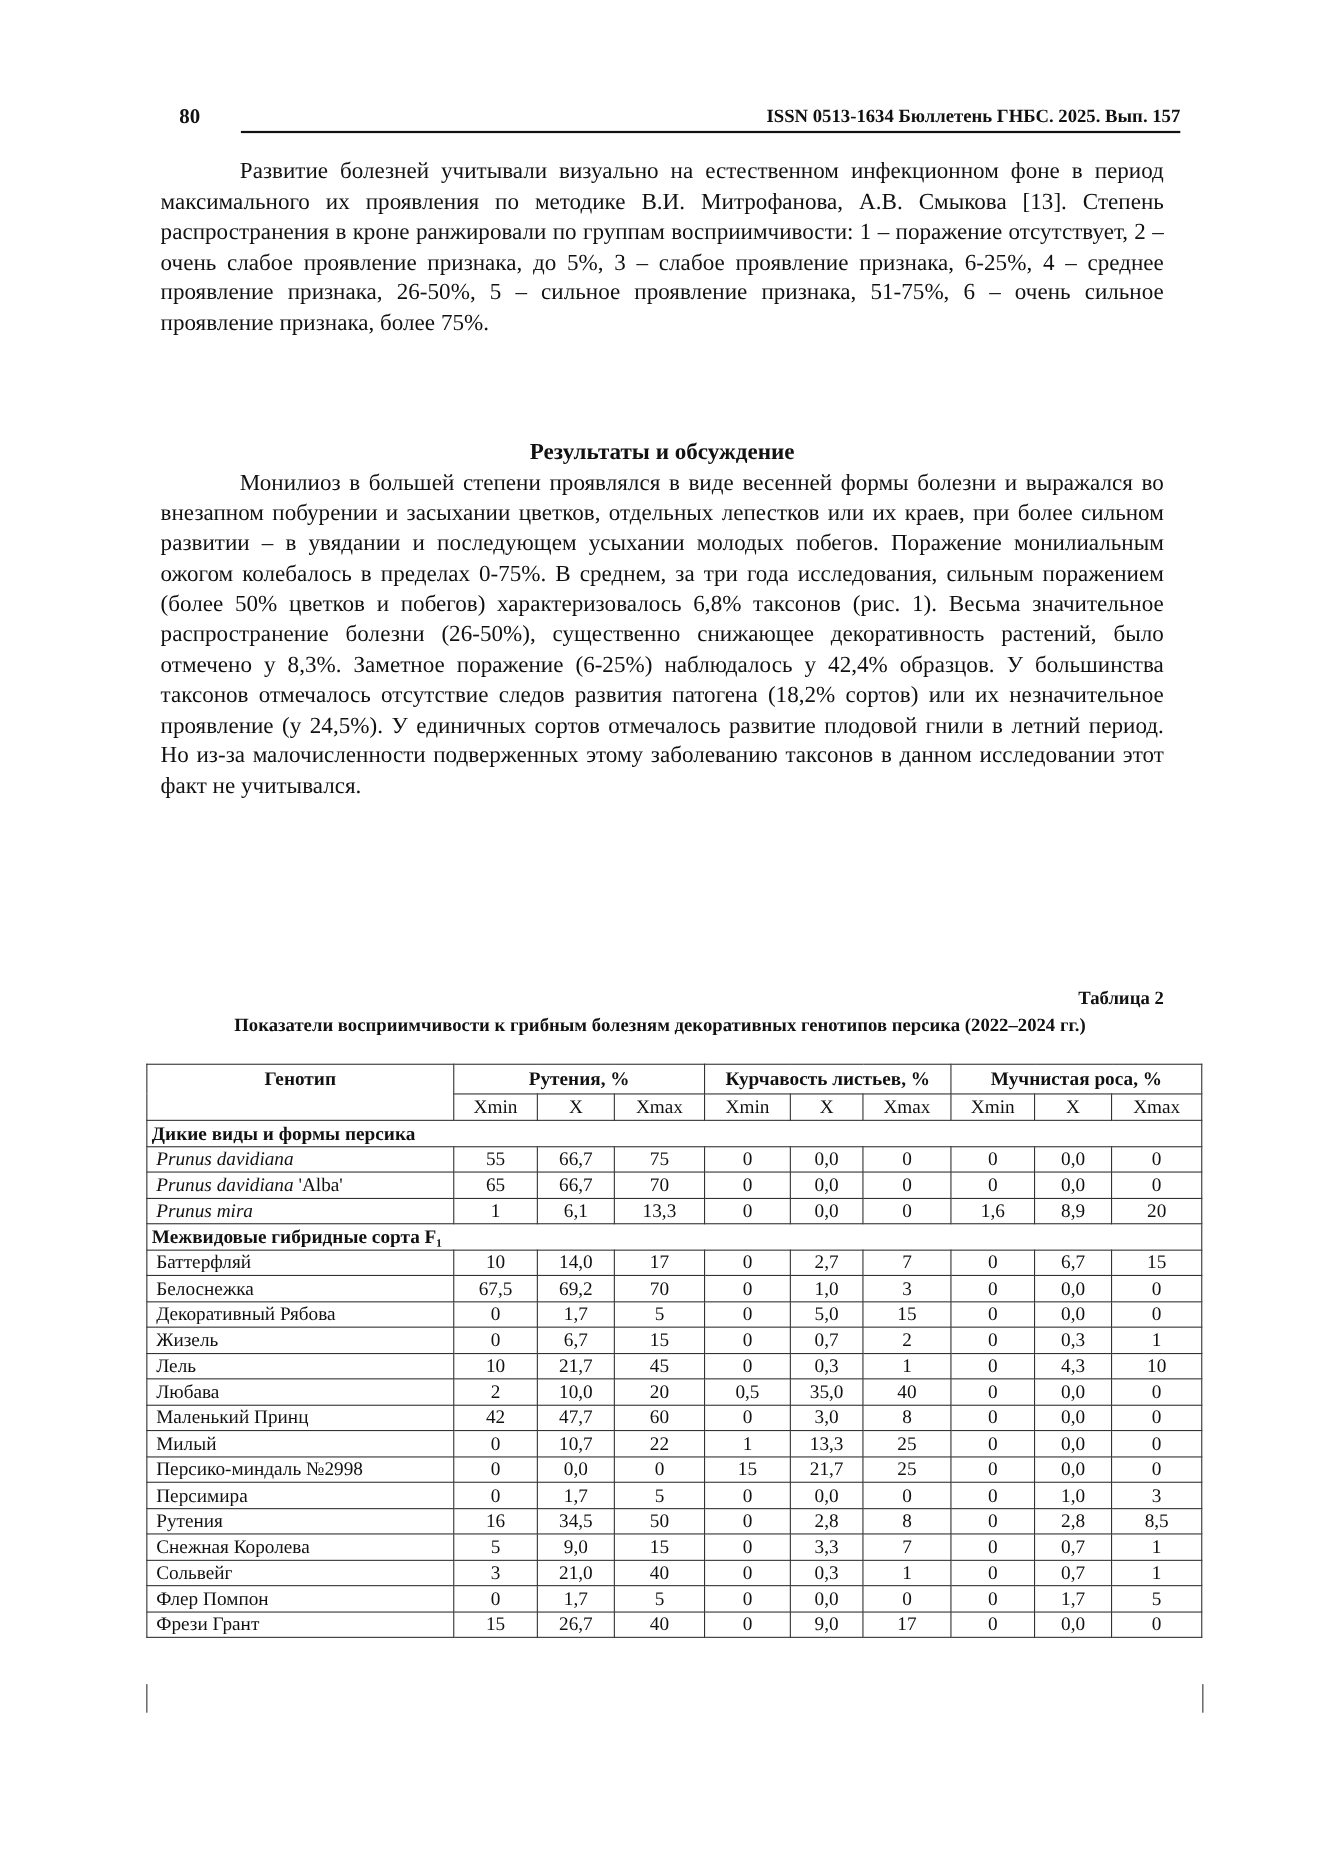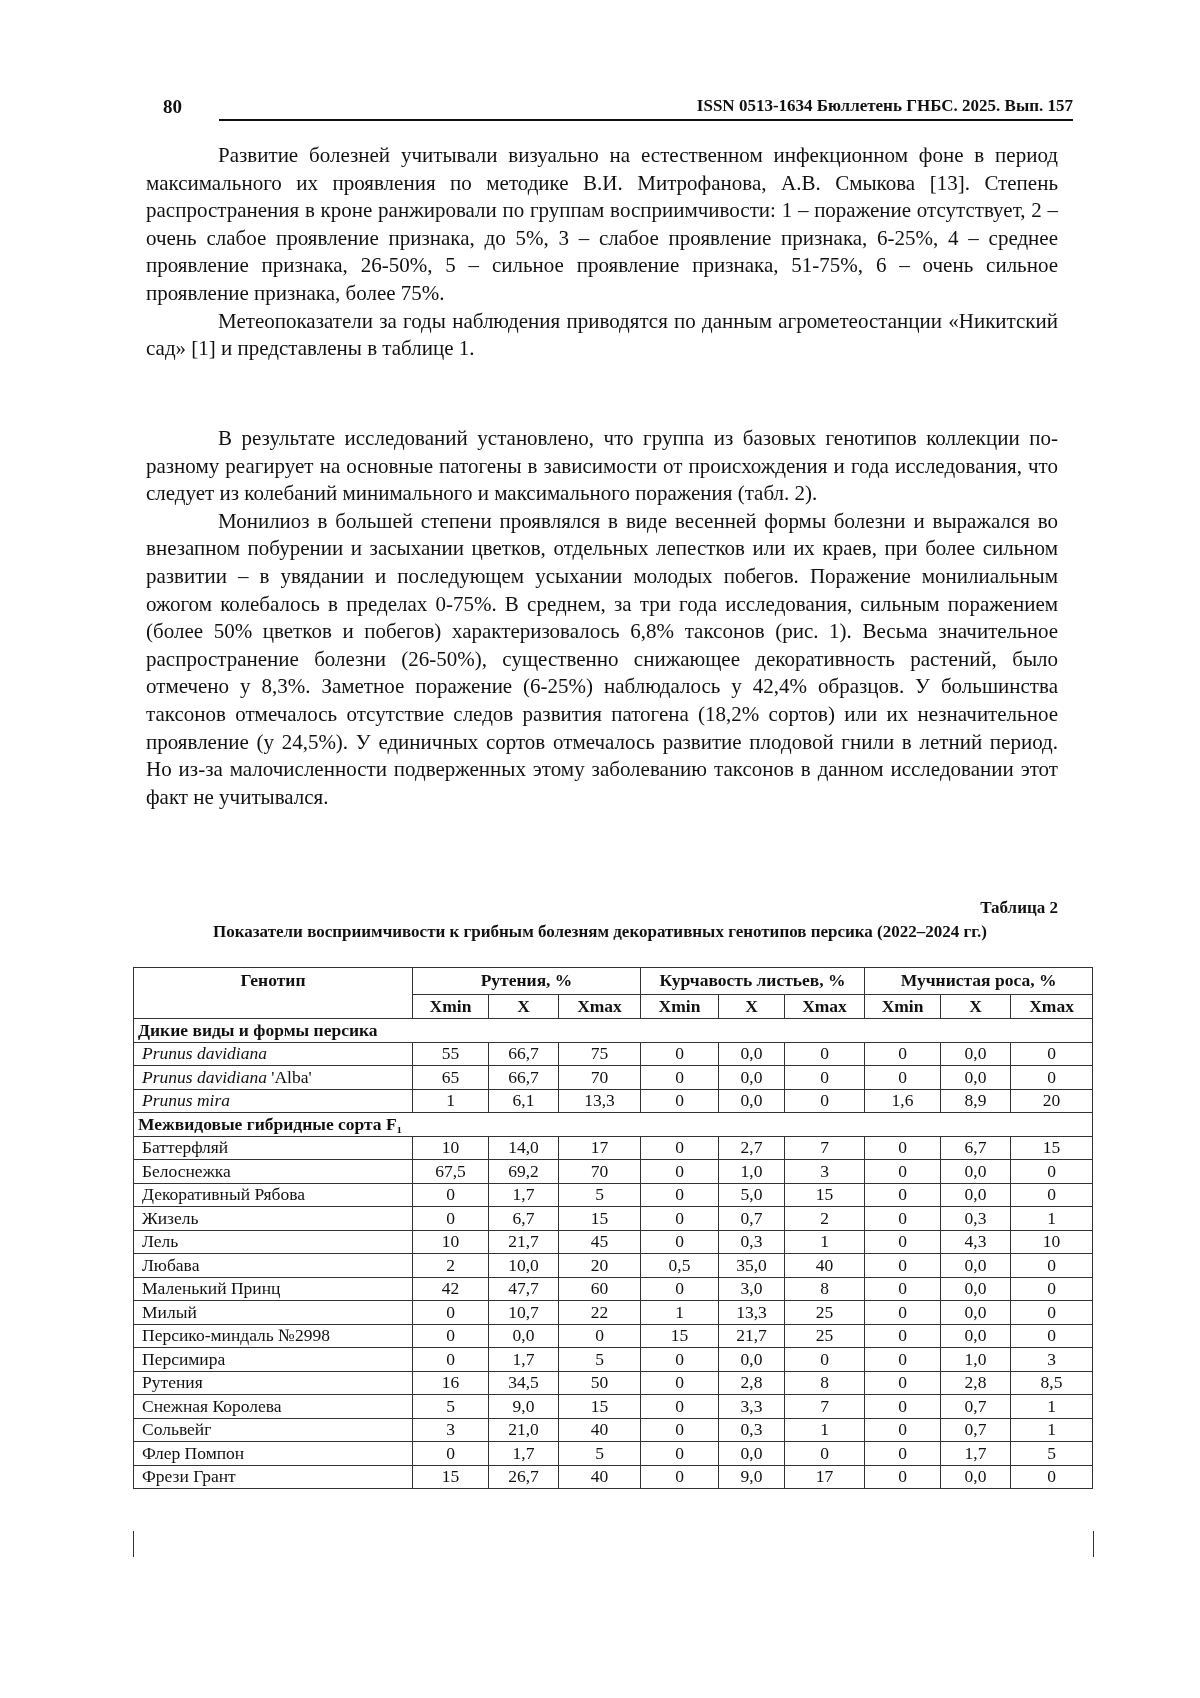--- a/index.html
+++ b/index.html
@@ -24,46 +24,45 @@
     .table-caption { position: absolute; left: 140px; width: 920px; top: 922px; text-align: center; font-weight: bold; font-size: 17px; }
 
     table.data {
       position: absolute; left: 133px; top: 967px; width: 959px;
       border-collapse: collapse; font-size: 17.5px; table-layout: fixed; padding-left: 29px;
     }
     table.data td, table.data th {
       border: 1.4px solid #333; padding: 0 4px; height: 22.5px; line-height: 21px;
     }
     table.data th { font-weight: bold; vertical-align: top; padding-top: 2px; }
-    table.data th.sub { font-weight: bold; text-align: center; vertical-align: middle; padding-top: 0; }
+    table.data th.sub { font-weight: normal; text-align: center; vertical-align: middle; padding-top: 0; }
     table.data td.num { text-align: center; }
     table.data td.name { text-align: left; padding-left: 8px; }
     table.data td.group { font-weight: bold; }
     .latin { font-style: italic; }
     .bottom-stub { position: absolute; left: 133px; top: 1531px; width: 959px; height: 26px; border-left: 1.4px solid #333; border-right: 1.4px solid #333; }
   </style>
 </head>
 <body>
 
 <div class="page">
 
   <div class="run-head">
     <span class="page-num">80</span>
     <span class="journal">ISSN 0513-1634 Бюллетень ГНБС. 2025. Вып. 157</span>
     <div class="head-rule"></div>
   </div>
 
   <div class="text-block" style="top:142px;">
     <p class="indent">Развитие болезней учитывали визуально на естественном инфекционном фоне в период максимального их проявления по методике В.И. Митрофанова, А.В. Смыкова [13]. Степень распространения в кроне ранжировали по группам восприимчивости: 1 – поражение отсутствует, 2 – очень слабое проявление признака, до 5%, 3 – слабое проявление признака, 6-25%, 4 – среднее проявление признака, 26-50%, 5 – сильное проявление признака, 51-75%, 6 – очень сильное проявление признака, более 75%.</p>
-    <p class="indent">Метеопоказатели за годы наблюдения приводятся по данным агрометеостанции «Никитский сад» [1] и представлены в таблице 1.</p>
   </div>
 
+  <div class="section-title">Результаты и обсуждение</div>
 
   <div class="text-block" style="top:425px;">
-    <p class="indent">В результате исследований установлено, что группа из базовых генотипов коллекции по-разному реагирует на основные патогены в зависимости от происхождения и года исследования, что следует из колебаний минимального и максимального поражения (табл. 2).</p>
     <p class="indent">Монилиоз в большей степени проявлялся в виде весенней формы болезни и выражался во внезапном побурении и засыхании цветков, отдельных лепестков или их краев, при более сильном развитии – в увядании и последующем усыхании молодых побегов. Поражение монилиальным ожогом колебалось в пределах 0-75%. В среднем, за три года исследования, сильным поражением (более 50% цветков и побегов) характеризовалось 6,8% таксонов (рис. 1). Весьма значительное распространение болезни (26-50%), существенно снижающее декоративность растений, было отмечено у 8,3%. Заметное поражение (6-25%) наблюдалось у 42,4% образцов. У большинства таксонов отмечалось отсутствие следов развития патогена (18,2% сортов) или их незначительное проявление (у 24,5%). У единичных сортов отмечалось развитие плодовой гнили в летний период. Но из-за малочисленности подверженных этому заболеванию таксонов в данном исследовании этот факт не учитывался.</p>
   </div>
 
   <div class="table-label">Таблица 2</div>
   <div class="table-caption">Показатели восприимчивости к грибным болезням декоративных генотипов персика (2022–2024 гг.)</div>
 
   <table class="data">
     <colgroup>
       <col style="width:279px">
         <col style="width:76px">

